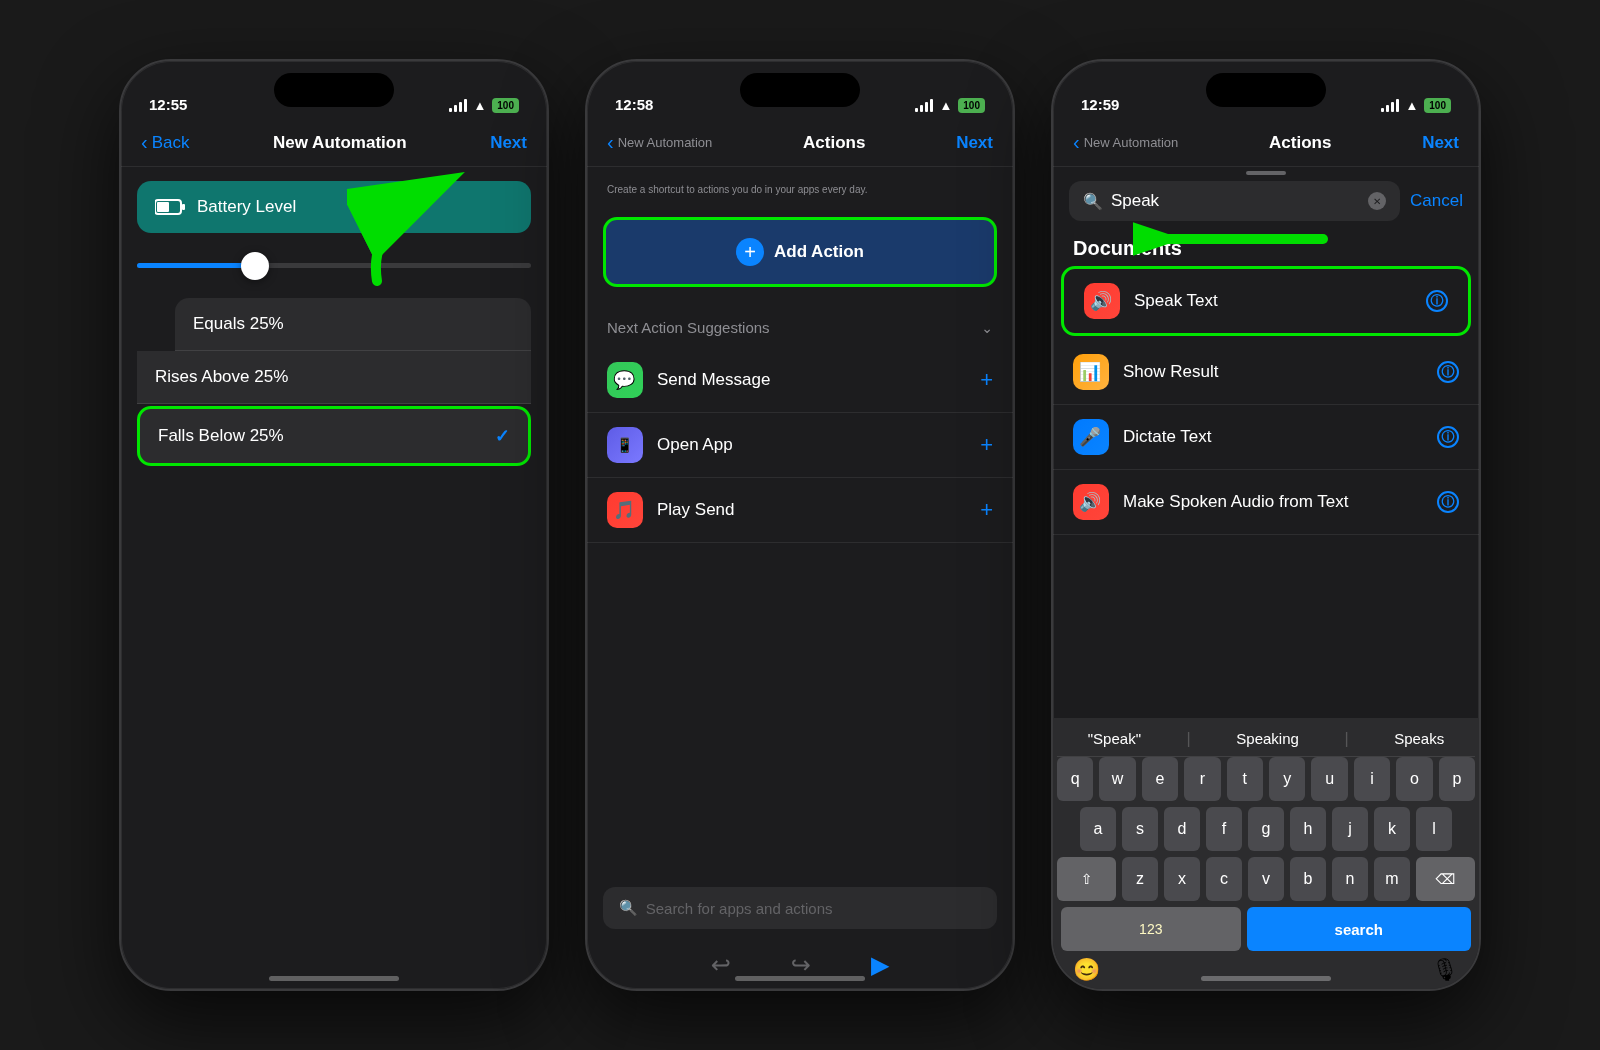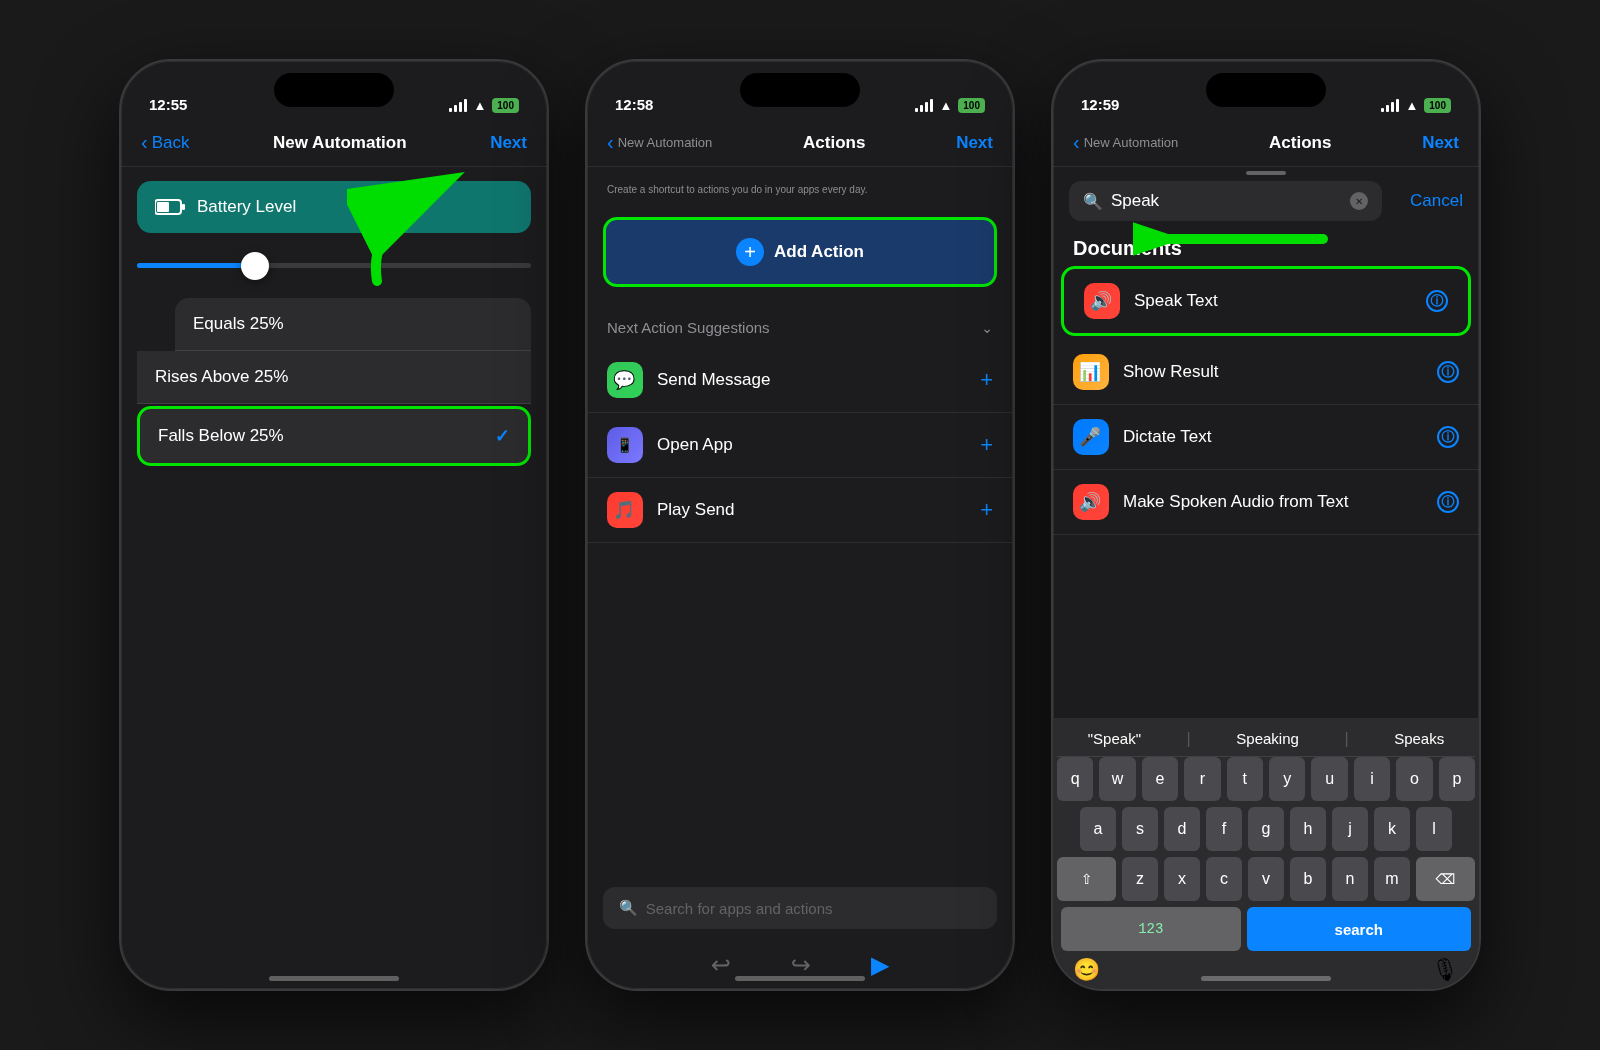--- a/index.html
+++ b/index.html
@@ -460,28 +460,27 @@
       font-weight: 600;
       display: flex;
       align-items: center;
       justify-content: center;
       height: 44px;
       flex: 1.5;
     }
     .key-numbers {
       background: #636366;
       border-radius: 6px;
-      color: #86efac;
+      color: #fef9c3;
       font-size: 14px;
       display: flex;
       align-items: center;
       justify-content: center;
       height: 44px;
       flex: 1.2;
-      font-family: Liberation Mono, monospace;
     }
     .keyboard-bottom-row {
       display: flex;
       gap: 6px;
       align-items: center;
       padding: 0 4px;
     }
     .emoji-row {
       display: flex;
       justify-content: space-between;
@@ -671,21 +670,21 @@
       <div style="display:flex;justify-content:center;padding:4px 0 2px;">
         <div style="width:40px;height:4px;background:#636366;border-radius:2px;"></div>
       </div>
 
       <div style="display:flex;align-items:center;padding:4px 16px 8px;">
         <div class="search-input-bar" style="flex:1;margin:0;">
           <span style="color:#636366;font-size:16px;">🔍</span>
           <span class="search-input-text">Speak</span>
           <div class="clear-btn">✕</div>
         </div>
-        <span class="search-cancel-btn" style="margin-left:28px;">Cancel</span>
+        <span class="search-cancel-btn" style="margin-left:10px;">Cancel</span>
       </div>
 
       <div class="arrow-overlay" style="top:80px;left:80px;">
         <svg width="200" height="80" viewBox="0 0 200 80">
           <defs>
             <marker id="arrowhead3" markerWidth="12" markerHeight="8" refX="2" refY="4" orient="auto">
               <polygon points="12 0, 0 4, 12 8" fill="#00dd00"></polygon>
             </marker>
           </defs>
           <path d="M 190 40 L 30 40" stroke="#00dd00" stroke-width="10" fill="none" marker-end="url(#arrowhead3)" stroke-linecap="round"></path>

